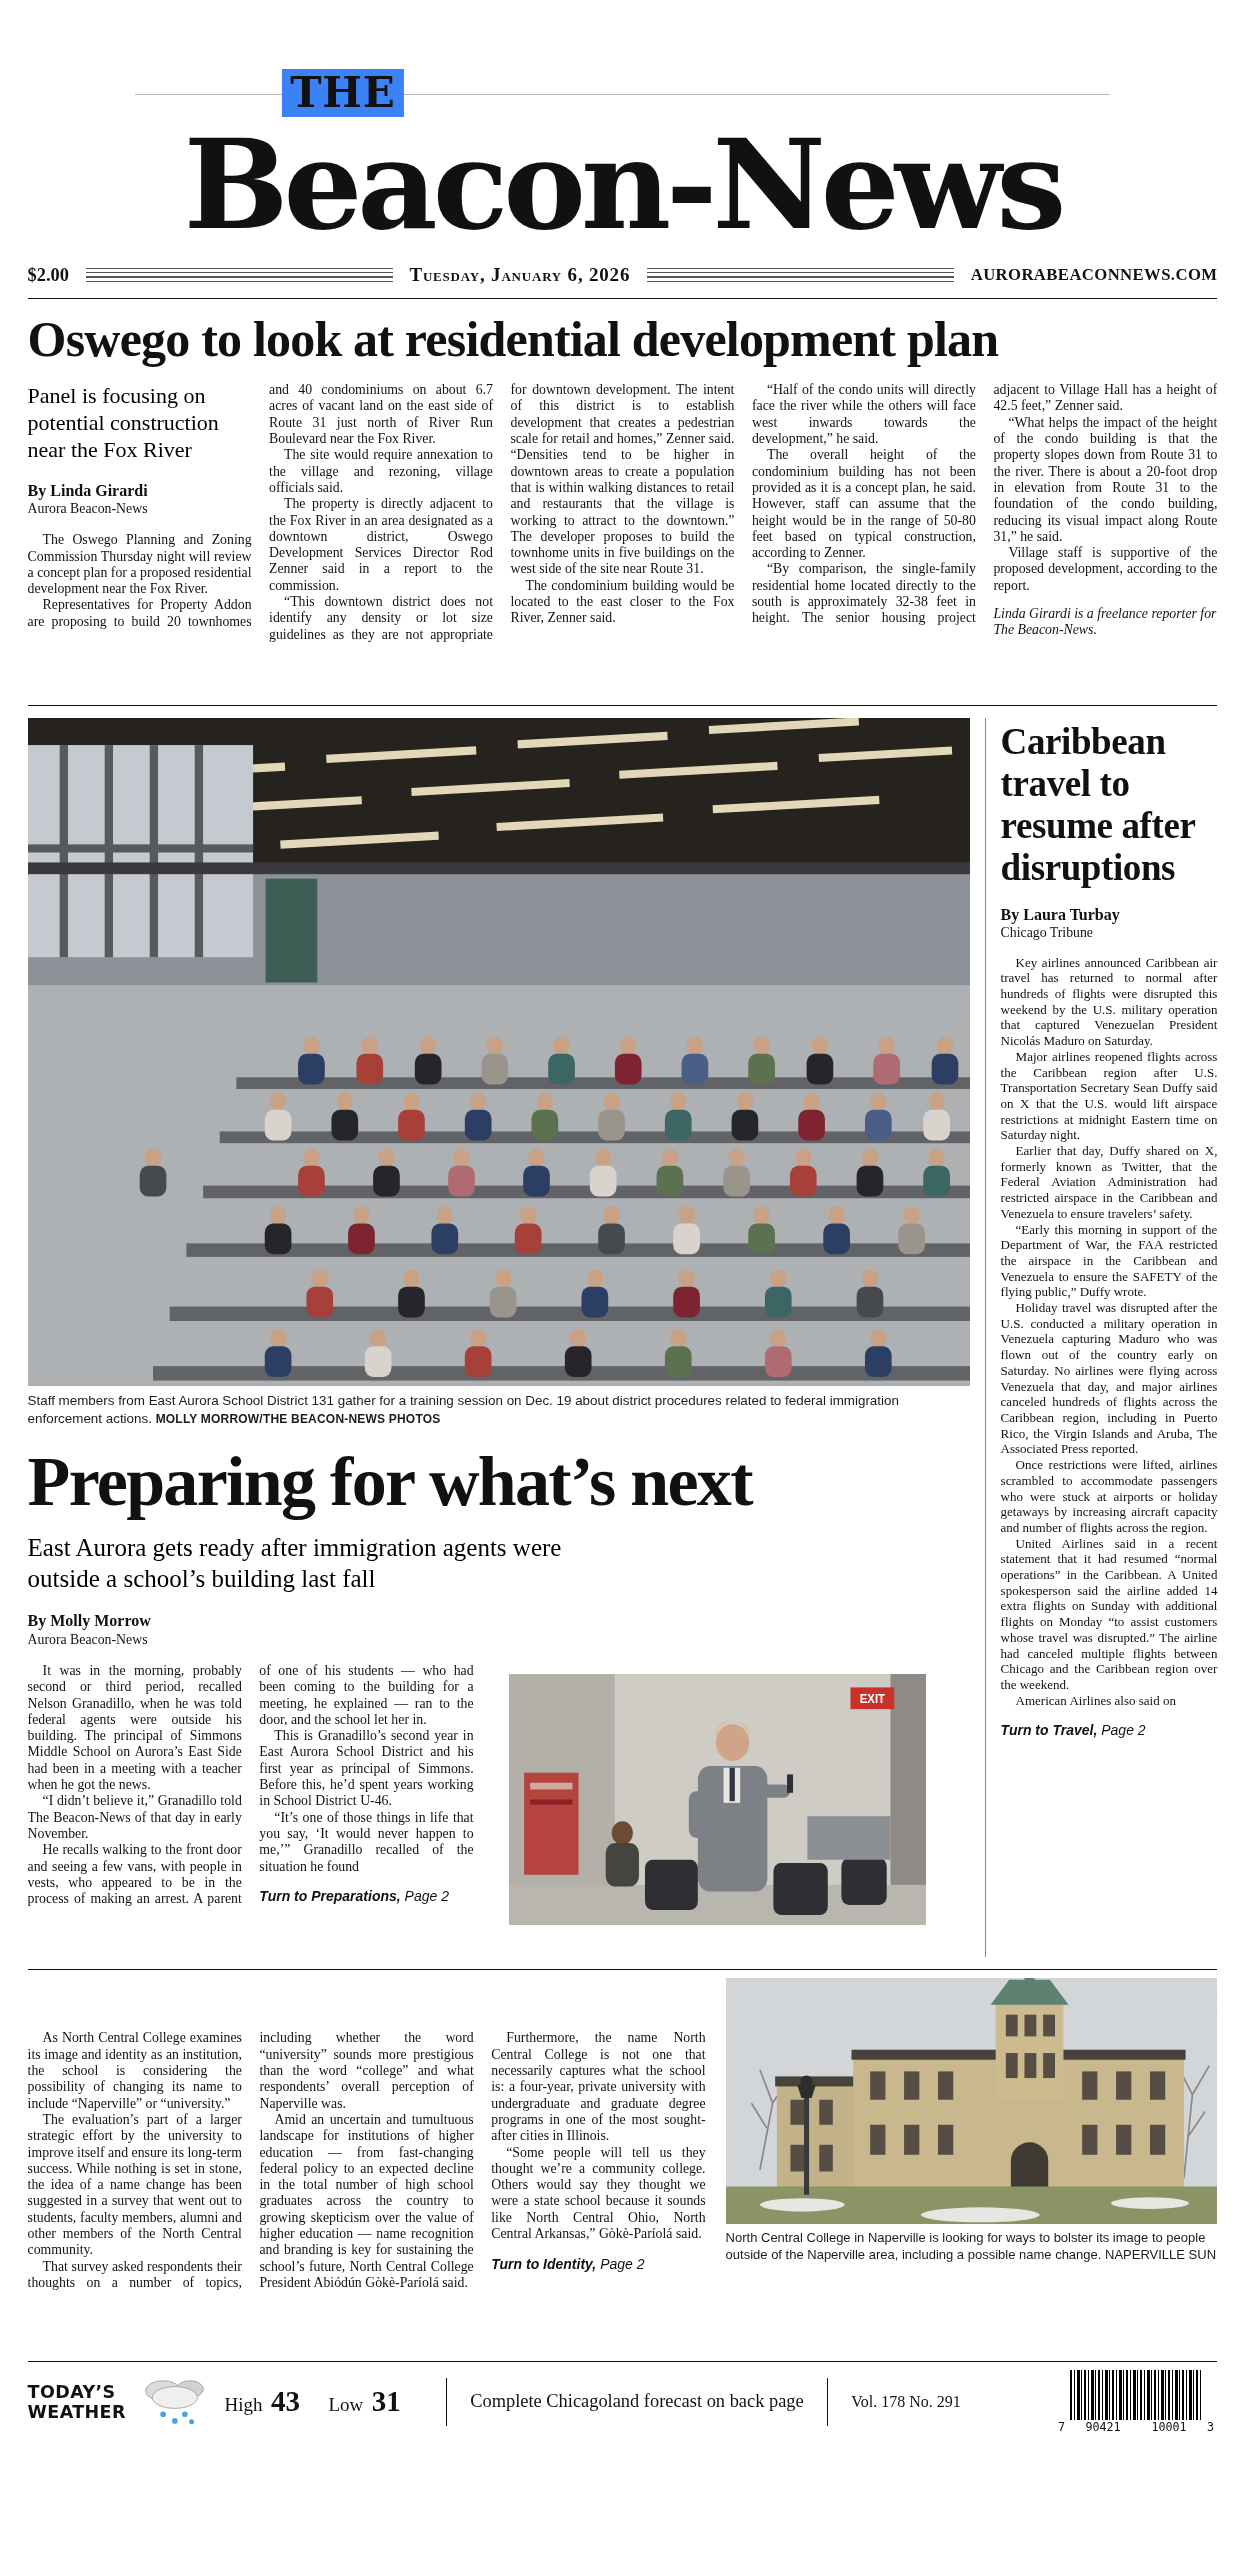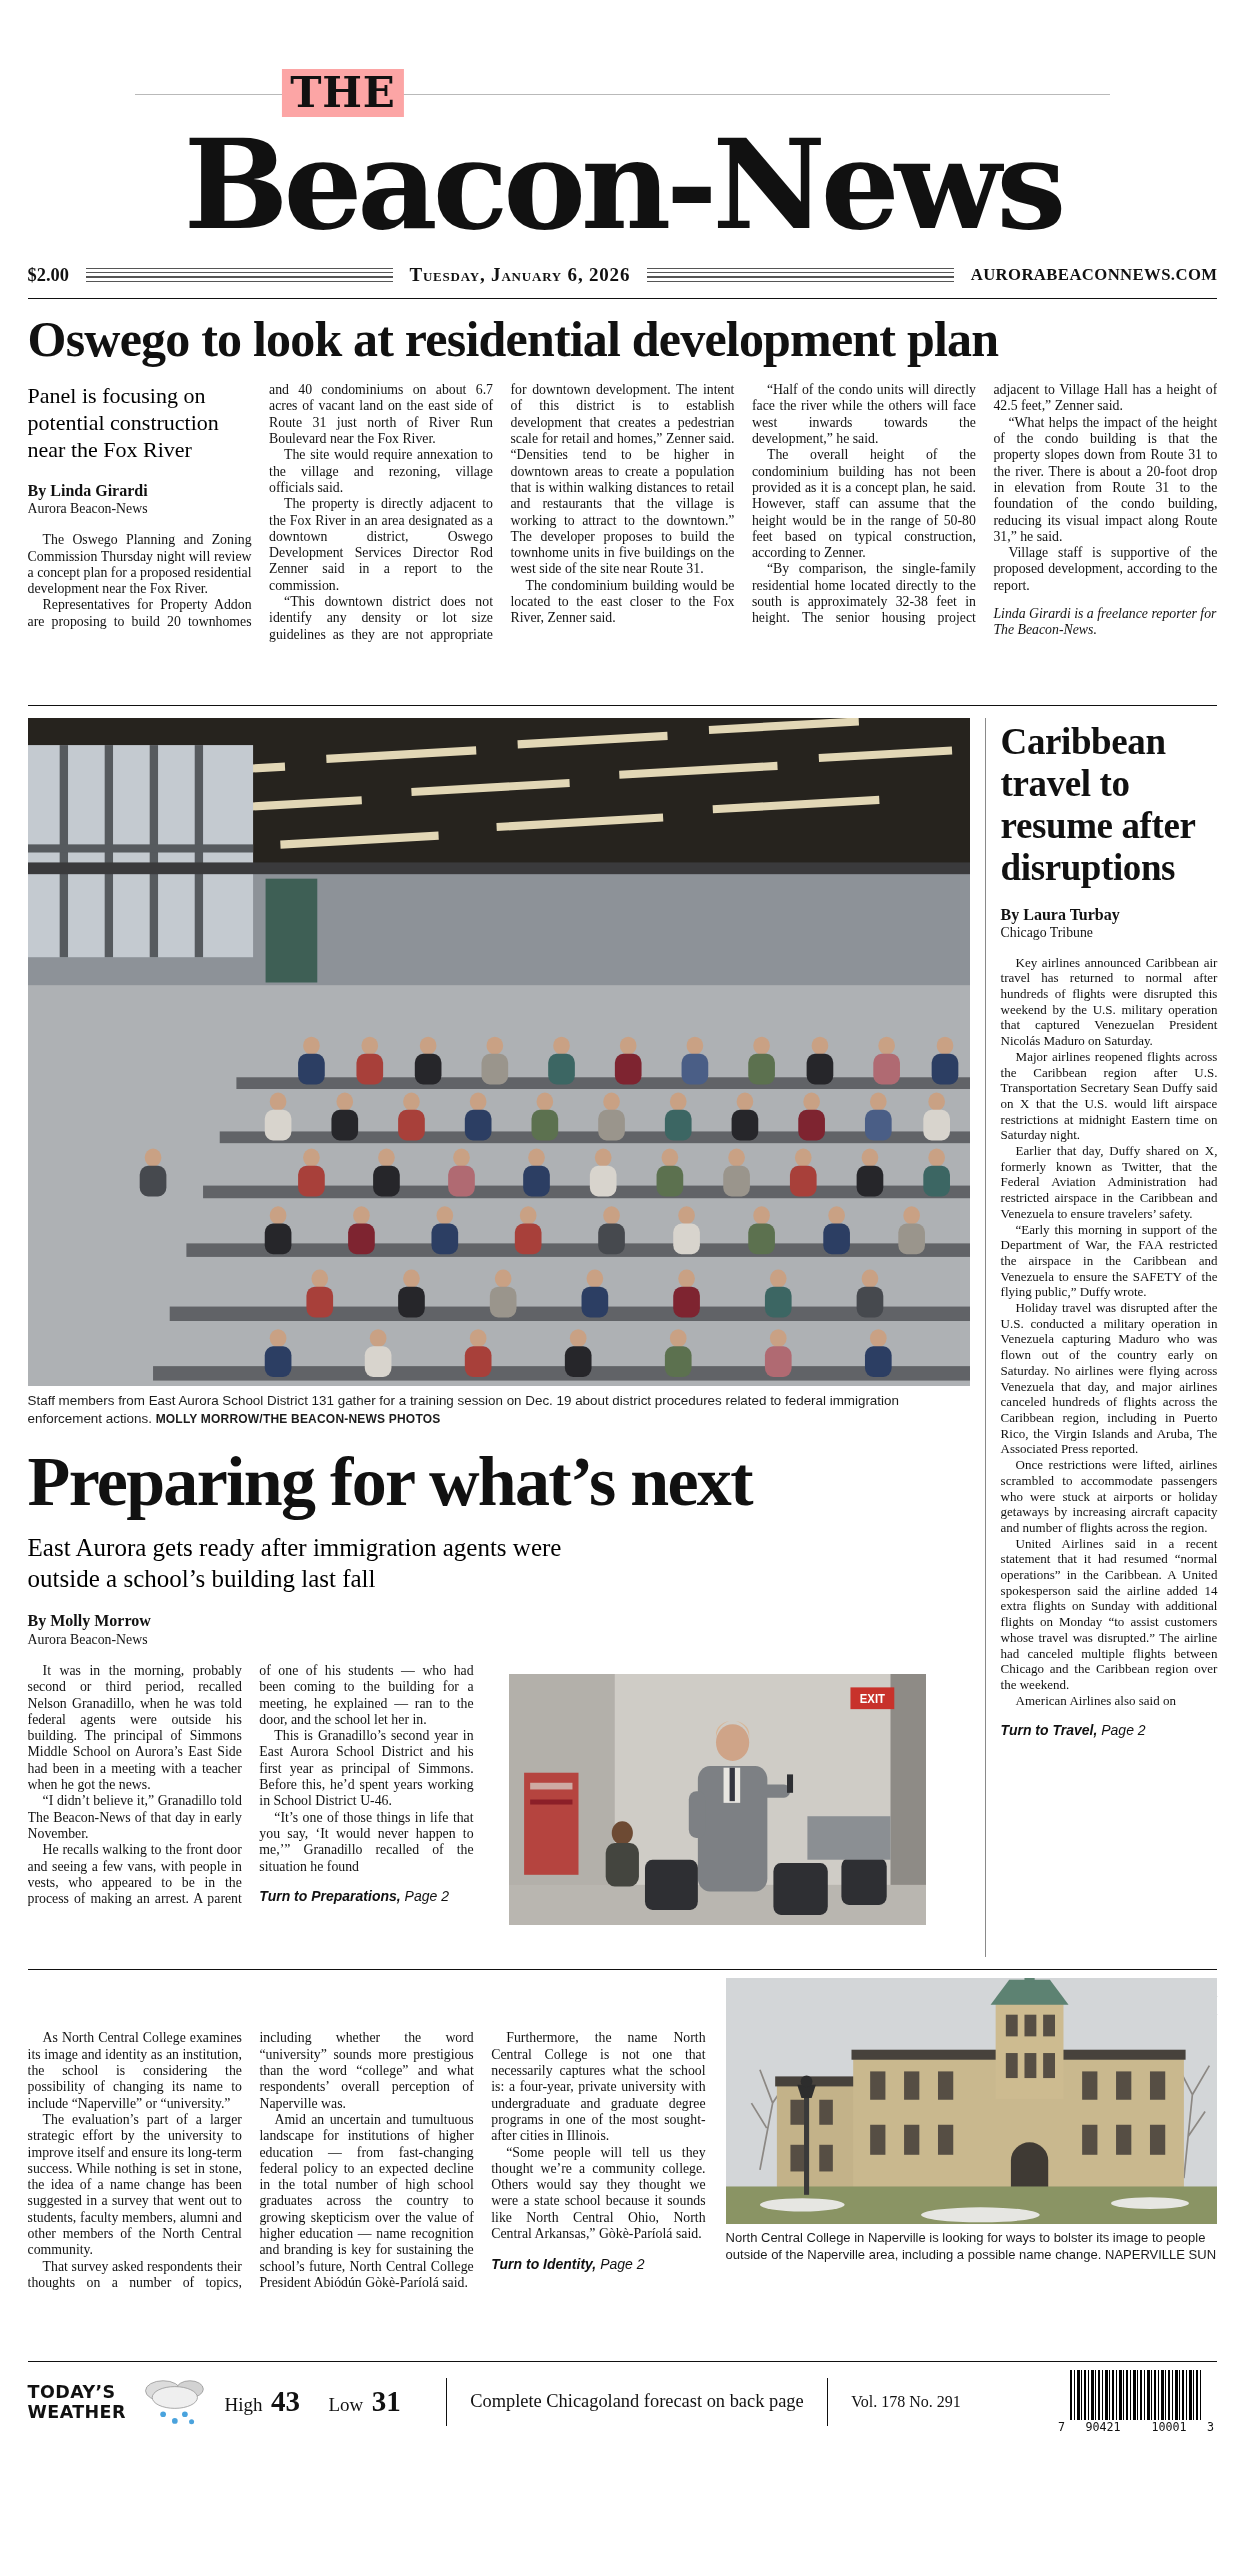--- a/index.html
+++ b/index.html
@@ -8,21 +8,21 @@
     width:1245px; height:2576px; margin:0 auto; background:#ffffff;
     padding:0 27.6px; overflow:hidden; position:relative;
     font-family:"Liberation Serif", serif; color:#111;
   }
   
   .masthead { padding-top:74px; }
   .the-row { position:relative; height:43px; }
   .the-line { position:absolute; left:107px; right:107px; top:20px; border-top:1.7px solid #b9b9b9; }
   .the-box {
     position:absolute; left:26.5%; transform:translateX(-50%); top:-5px;
-    background:#fca5a5; padding:0 8.4px; font-family:"DejaVu Serif", serif;
+    background:#3b82f6; padding:0 8.4px; font-family:"DejaVu Serif", serif;
     font-weight:700; font-size:42px; letter-spacing:0.8px; line-height:48px;
   }
   .nameplate {
     text-align:center; font-family:"DejaVu Serif", serif; font-weight:700;
     font-size:124px; line-height:132px; letter-spacing:-5px; margin-top:1.7px;
   }
   .pricebar {
     display:flex; align-items:center; margin-top:13.4px; padding-bottom:11.7px;
     border-bottom:1.7px solid #111;
   }

